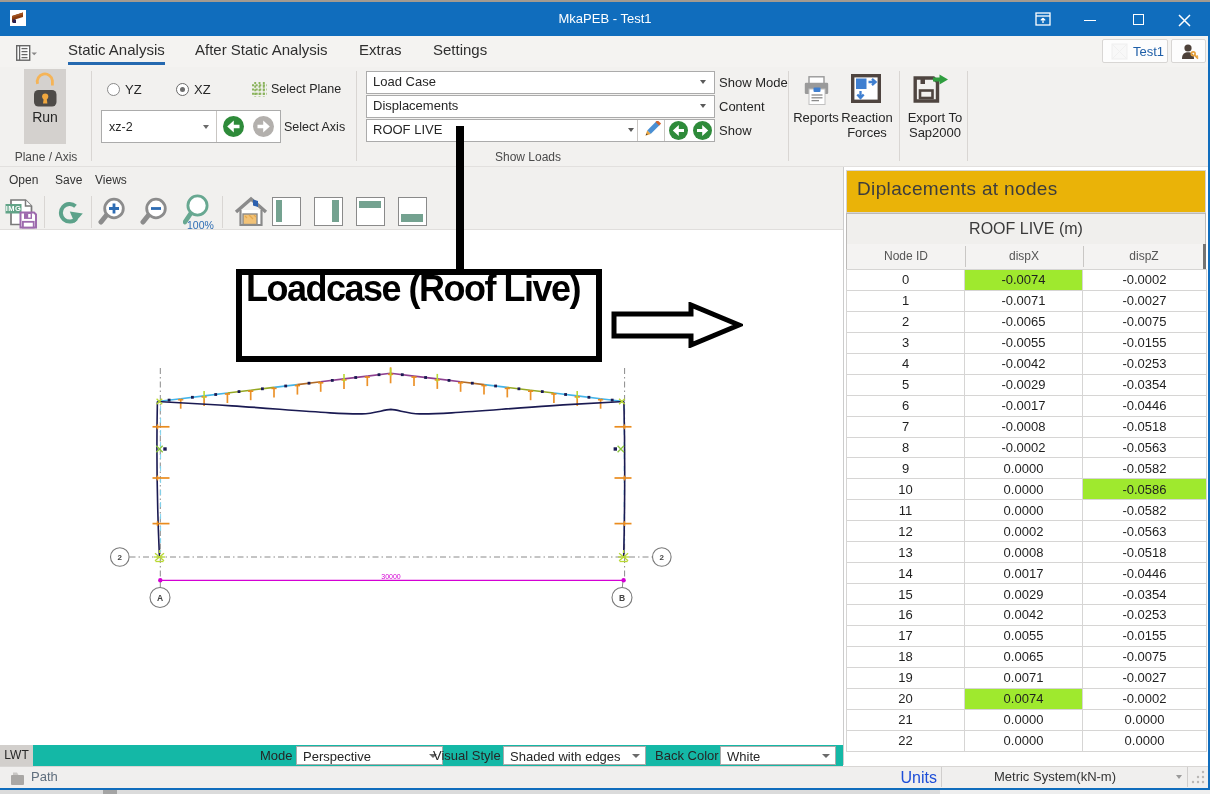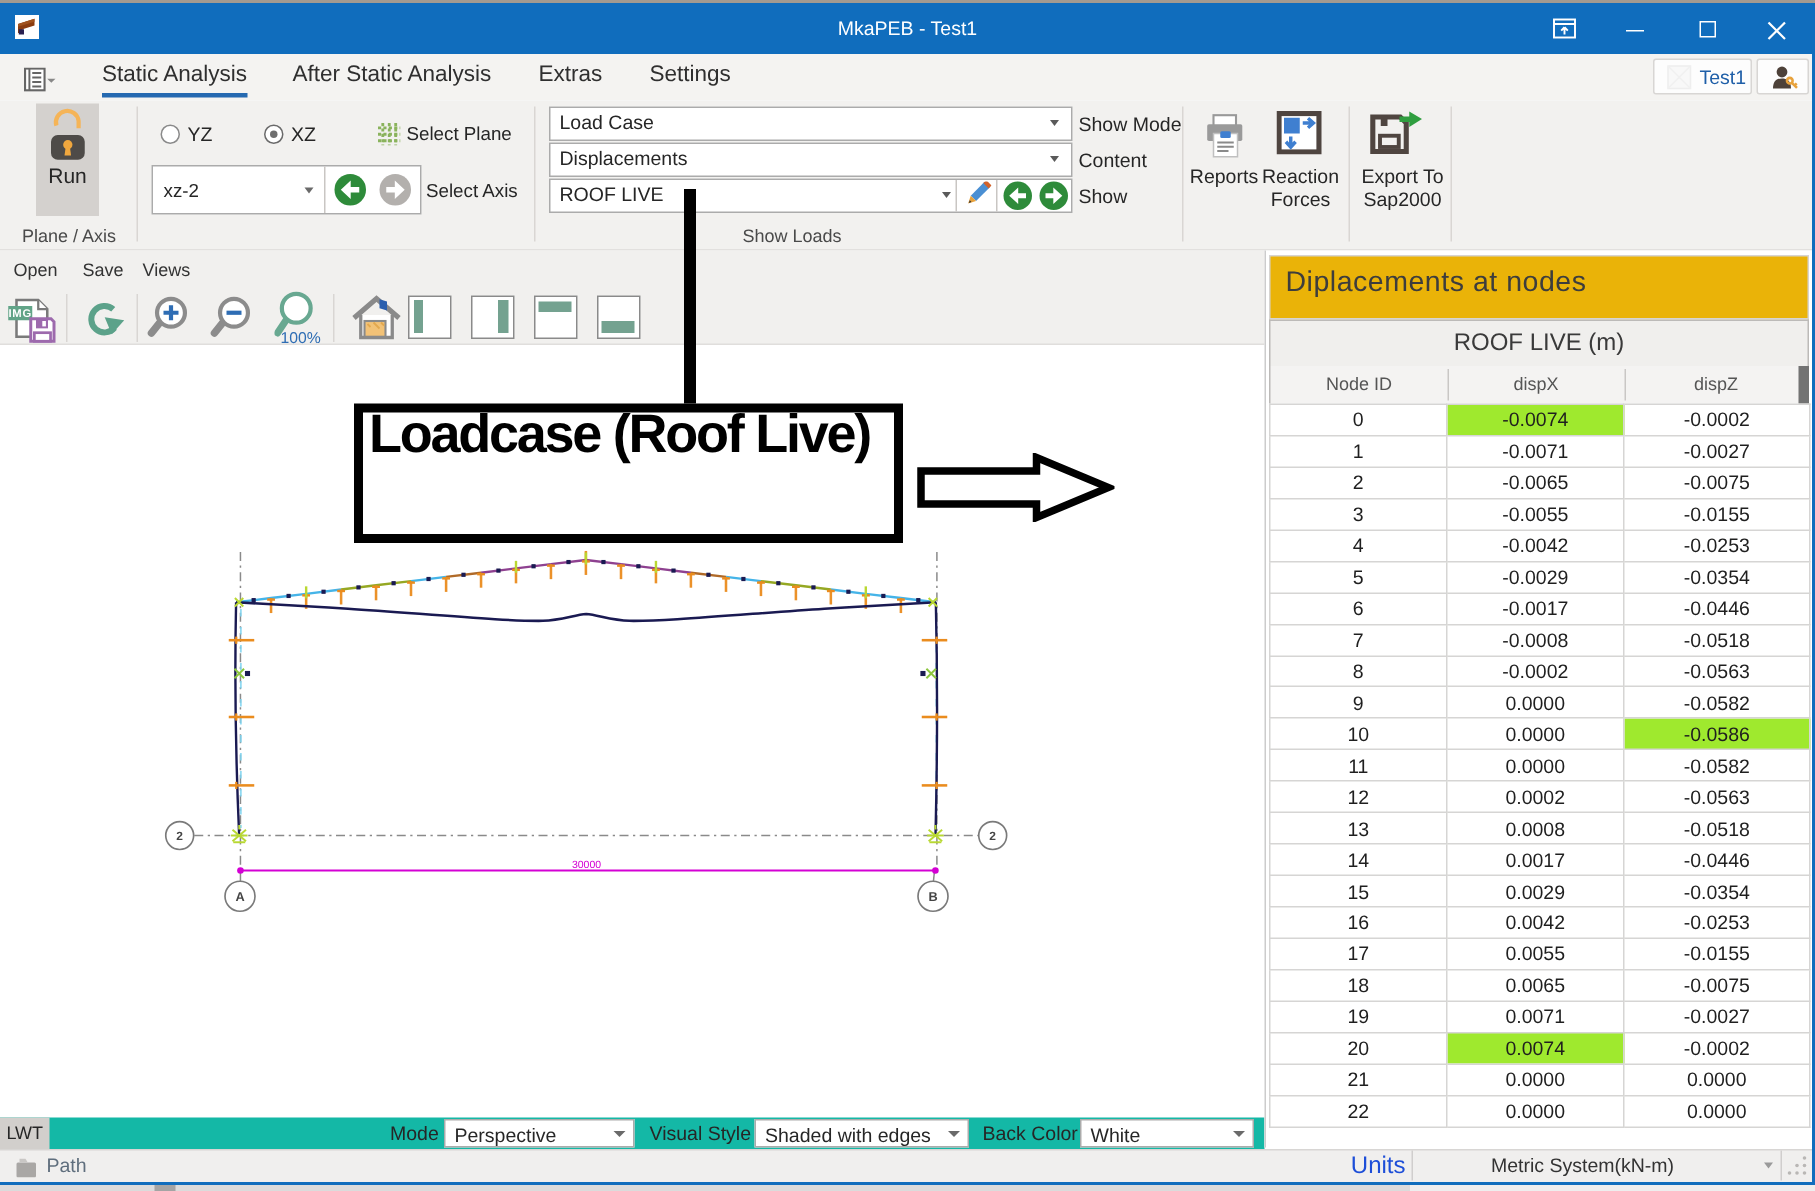--- a/index.html
+++ b/index.html
@@ -53,21 +53,21 @@
 #graybottom { left:0; top:790px; width:1210px; height:4px; background:#dbdbdb; }
 #hthumb { left:103px; top:790px; width:14px; height:4px; background:#a4a4a4; }
 #rightborder { left:1208px; top:33px; width:2px; height:755px; background:#106dbd; }
 
 
 #panel { left:843px; top:167px; width:365px; height:598px; background:#fff; border-left:1px solid #cccccc; }
 #panelhdr { left:846px; top:170px; width:360px; height:43px; background:#eab308; border:1px solid #d6d4d2; }
 #panelhdr span { position:absolute; left:10px; top:7px; font-size:19px; color:#3d3d3d; letter-spacing:0.35px; }
 #grphdr { left:846px; top:213px; width:360px; height:31px; background:#f0efed; border:1px solid #bcbab8; border-bottom:none; text-align:center; }
 #grphdr span { position:absolute; left:0; width:100%; top:6px; font-size:16px; color:#3a3a3a; }
-#colhdr { left:846px; top:244px; width:360px; height:25px; background:#f4f3f2; border-left:1px solid #bcbab8; border-right:7px solid #737373; font-size:12px; color:#555; }
+#colhdr { left:846px; top:244px; width:360px; height:25px; background:#f4f3f2; border-left:1px solid #bcbab8; border-right:3px solid #737373; font-size:12px; color:#555; }
 #colhdr .c { position:absolute; top:5px; text-align:center; }
 #colhdr .s { position:absolute; top:2px; width:1px; height:21px; background:#c9c7c5; }
 #dtable { left:846px; top:269px; border-collapse:collapse; table-layout:fixed; width:360px; }
 #dtable td { height:20.95px; border:1px solid #d6d5d4; font-size:13px; color:#1f1f1f; text-align:center; padding:0; }
 #dtable td.g { background:#9fe92e; }
 #dtable { border:1px solid #bcbab8; }
 
 
 #units { left:880px; top:769px; width:57px; text-align:right; font-size:16px; color:#1d4ed8; }
 #unitsep { left:941px; top:767px; width:1px; height:20px; background:#d0cecd; }
@@ -485,21 +485,21 @@
 <div id="annbox" class="abs">
     <div>Loadcase (Roof Live)</div>
   </div>
 <svg class="abs" style="left:611px; top:302px;" width="132" height="46" viewBox="0 0 132 46">
 <polygon points="3,12 80,12 80,3 128,23 80,43 80,34 3,34" fill="#fff" stroke="#000" stroke-width="5"></polygon>
 </svg>
 
 <div id="viewbar" class="abs">
   <div id="lwt" class="abs">LWT</div>
   <div class="lbl abs" style="left:260px;">Mode</div>
-  <div class="bcombo abs" style="left:296px; width:127px;">
+  <div class="bcombo abs" style="left:296px; width:147px;">
       <span>Perspective</span>
       <i></i>
     </div>
   <div class="lbl abs" style="left:433px;">Visual Style</div>
   <div class="bcombo abs" style="left:503px; width:143px;">
       <span>Shaded with edges</span>
       <i></i>
     </div>
   <div class="lbl abs" style="left:655px;">Back Color</div>
   <div class="bcombo abs" style="left:720px; width:116px;">

